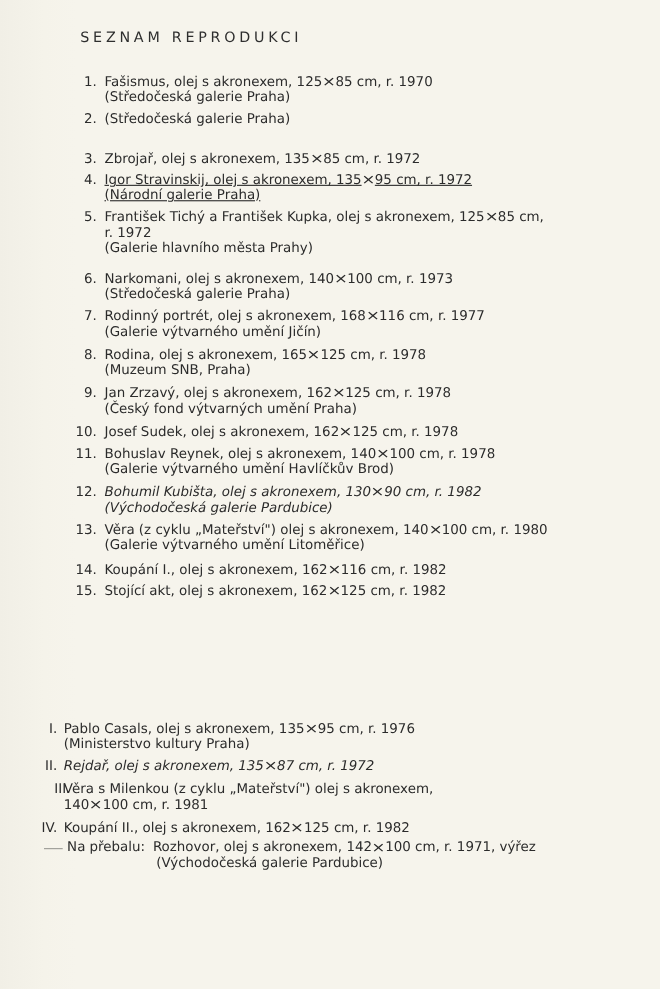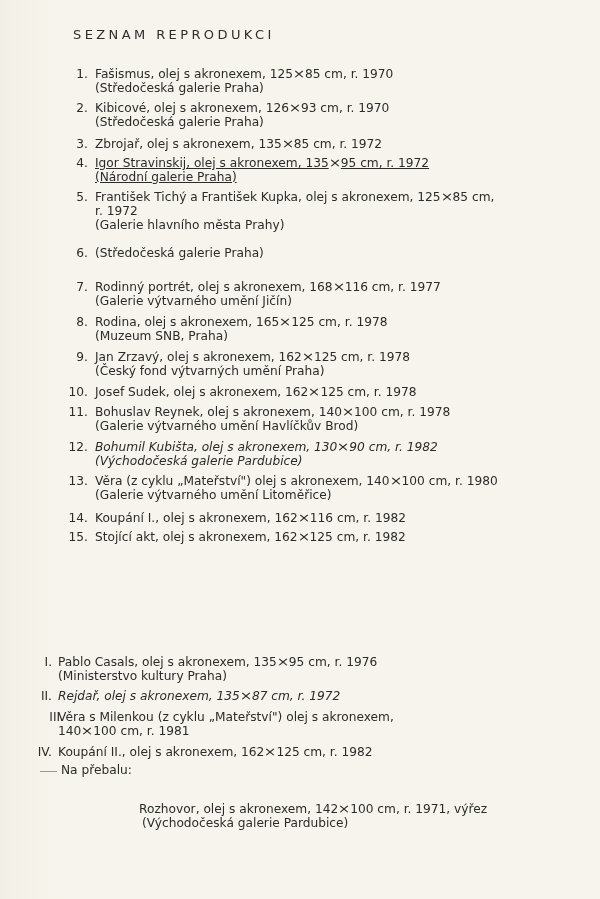--- a/index.html
+++ b/index.html
@@ -80,21 +80,20 @@
       <div class="entry" style="left: 0px; top: 67px;">
         <span class="num" style="left: 60px; width: 28px;">1.</span>
         <span class="text" style="left: 95px;">
           <span class="line">Fašismus, olej s akronexem, 125<span class="cross">×</span>85 cm, r. 1970</span>
           <span class="line">(Středočeská galerie Praha)</span>
         </span>
       </div>
       <div class="entry" style="left: 0px; top: 101px;">
         <span class="num" style="left: 60px; width: 28px;">2.</span>
         <span class="text" style="left: 95px;">
-          <span class="line">Kibicové, olej s akronexem, 126<span class="cross">×</span>93 cm, r. 1970</span>
           <span class="line">(Středočeská galerie Praha)</span>
         </span>
       </div>
       <div class="entry" style="left: 0px; top: 137px;">
         <span class="num" style="left: 60px; width: 28px;">3.</span>
         <span class="text" style="left: 95px;">
           <span class="line">Zbrojař, olej s akronexem, 135<span class="cross">×</span>85 cm, r. 1972</span>
         </span>
       </div>
       <div class="entry" style="left: 0px; top: 156px;">
@@ -108,20 +107,21 @@
         <span class="num" style="left: 60px; width: 28px;">5.</span>
         <span class="text" style="left: 95px;">
           <span class="line">František Tichý a František Kupka, olej s akronexem, 125<span class="cross">×</span>85 cm,</span>
           <span class="line">r. 1972</span>
           <span class="line">(Galerie hlavního města Prahy)</span>
         </span>
       </div>
       <div class="entry" style="left: 0px; top: 246px;">
         <span class="num" style="left: 60px; width: 28px;">6.</span>
         <span class="text" style="left: 95px;">
+          <span class="line">Narkomani, olej s akronexem, 140<span class="cross">×</span>100 cm, r. 1973</span>
           <span class="line">(Středočeská galerie Praha)</span>
         </span>
       </div>
       <div class="entry" style="left: 0px; top: 280px;">
         <span class="num" style="left: 60px; width: 28px;">7.</span>
         <span class="text" style="left: 95px;">
           <span class="line">Rodinný portrét, olej s akronexem, 168<span class="cross">×</span>116 cm, r. 1977</span>
           <span class="line">(Galerie výtvarného umění Jičín)</span>
         </span>
       </div>
@@ -206,19 +206,19 @@
         <span class="text" style="left: 58px;">
           <span class="line">Koupání II., olej s akronexem, 162<span class="cross">×</span>125 cm, r. 1982</span>
         </span>
       </div>
     </div>
 
   <div class="dash-mark"></div>
 
   <div class="entry" style="left:0;top:763px;">
     <span class="num" style="left:61px;width:80px;text-align:left;">Na přebalu:</span>
-    <span class="text" style="left:139px;margin-top:39px;">
+    <span class="text" style="left:139px;">
       <span class="line">Rozhovor, olej s akronexem, 142<span class="cross">×</span>100 cm, r. 1971, výřez</span>
       <span class="line" style="padding-left:3px;">(Východočeská galerie Pardubice)</span>
     </span>
   </div>
 
 </div>
 
 </body></html>

